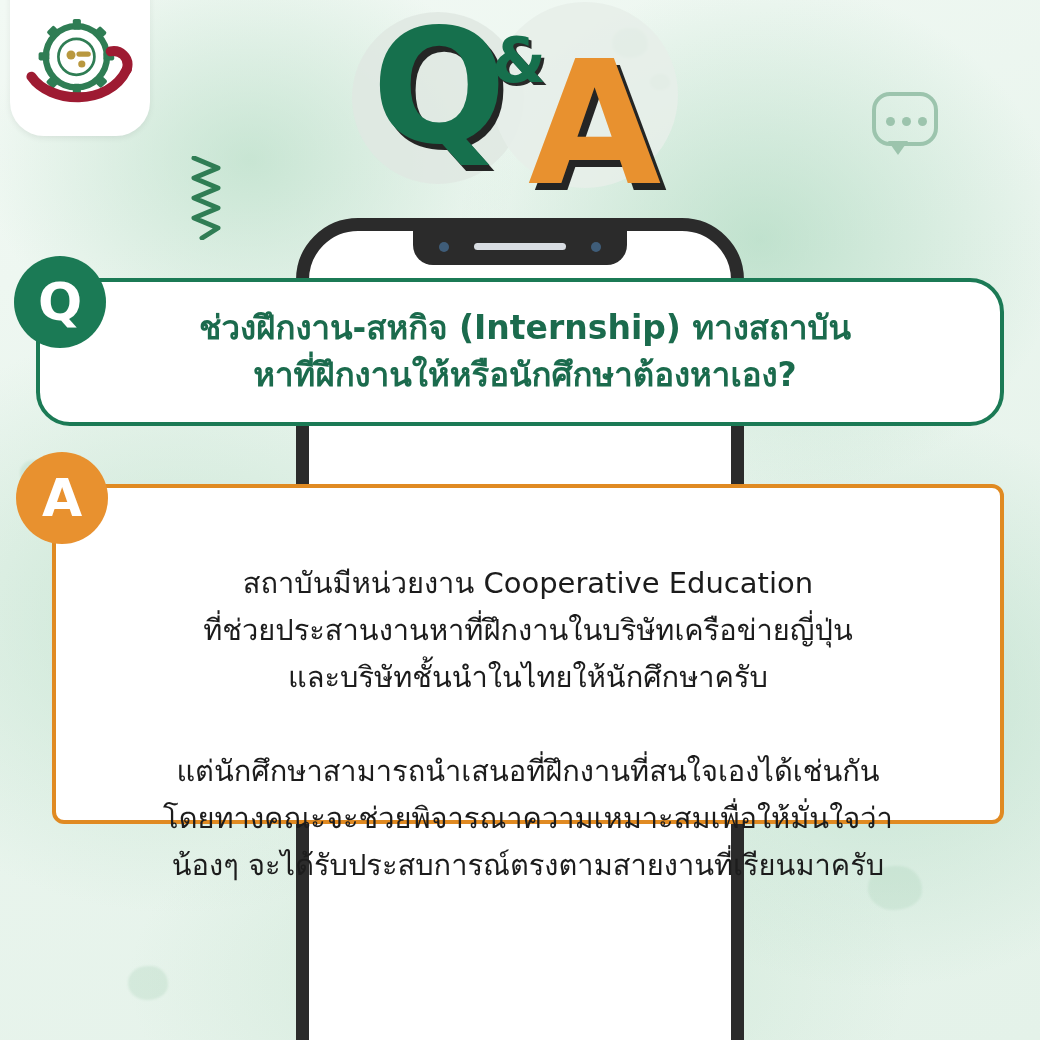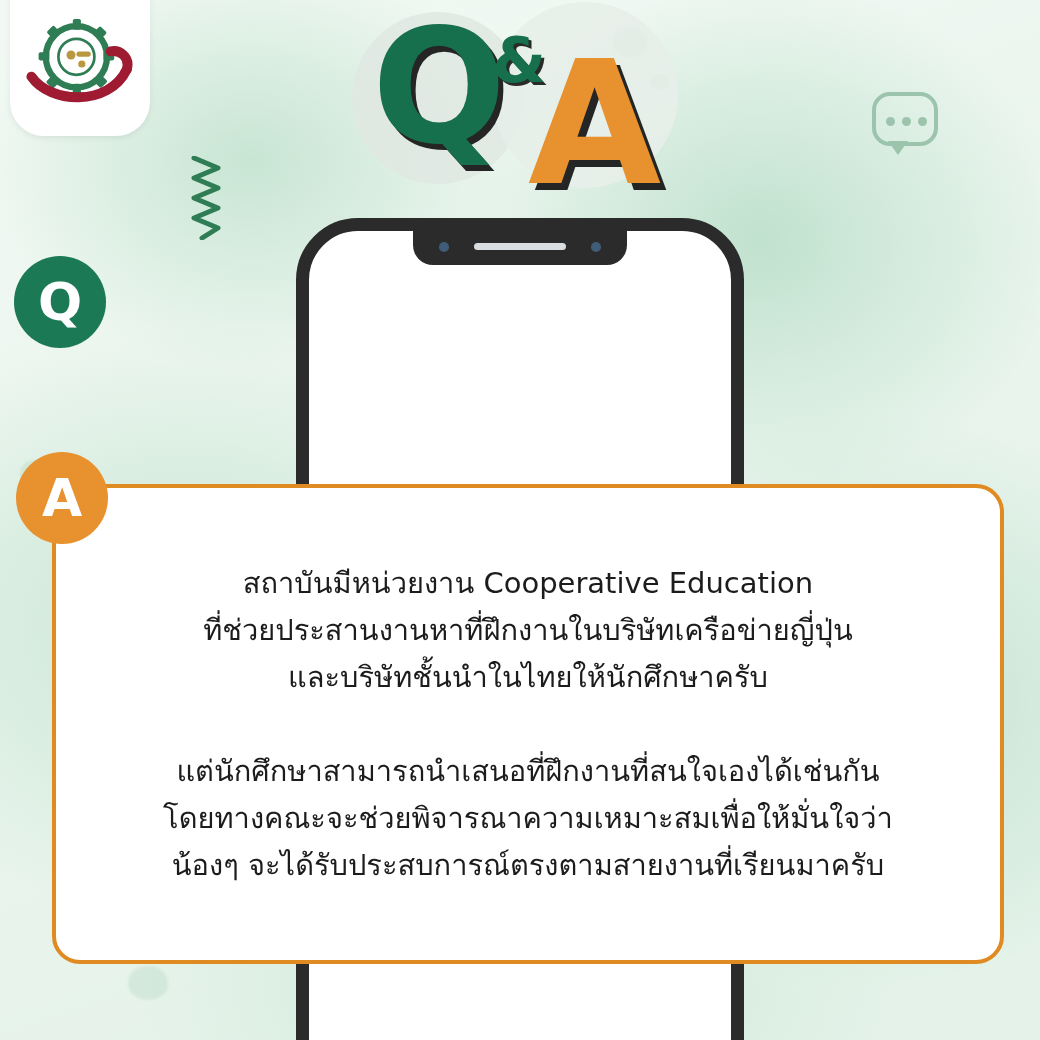--- a/index.html
+++ b/index.html
@@ -225,24 +225,24 @@
     font-family: "DejaVu Sans", sans-serif;
     z-index: 5;
   }
 
   
   .a-card {
     position: absolute;
     left: 52px;
     top: 484px;
     width: 952px;
-    height: 480px;
+    height: 340px;
     background: #ffffff;
     border: 4px solid #e08a22;
-    border-radius: 28px;
+    border-radius: 12px;
     box-sizing: border-box;
     display: flex;
     align-items: flex-start;
     justify-content: center;
   }
   .a-card-text {
     text-align: center;
     font-family: "DejaVu Sans", "Liberation Sans", sans-serif;
     font-size: 29px;
     line-height: 1.62;
@@ -327,20 +327,24 @@
   <div class="chat-bubble">
     <div class="chat-dot d1"></div>
     <div class="chat-dot d2"></div>
     <div class="chat-dot d3"></div>
   </div>
 
   <svg class="squiggle" viewBox="0 0 40 84">
     <path d="M6 2 L30 12 L6 22 L30 32 L6 42 L30 52 L6 62 L30 72 L14 82" fill="none" stroke="#2f7d54" stroke-width="5" stroke-linecap="round" stroke-linejoin="round"></path>
   </svg>
 
+  <div class="q-card">
+    <div class="q-card-text">ช่วงฝึกงาน-สหกิจ (Internship) ทางสถาบัน
+หาที่ฝึกงานให้หรือนักศึกษาต้องหาเอง?</div>
+  </div>
   <div class="badge-q">Q</div>
 
   <div class="a-card">
     <div class="a-card-text">สถาบันมีหน่วยงาน Cooperative Education
 ที่ช่วยประสานงานหาที่ฝึกงานในบริษัทเครือข่ายญี่ปุ่น
 และบริษัทชั้นนำในไทยให้นักศึกษาครับ
 
 แต่นักศึกษาสามารถนำเสนอที่ฝึกงานที่สนใจเองได้เช่นกัน
 โดยทางคณะจะช่วยพิจารณาความเหมาะสมเพื่อให้มั่นใจว่า
 น้องๆ จะได้รับประสบการณ์ตรงตามสายงานที่เรียนมาครับ</div>

